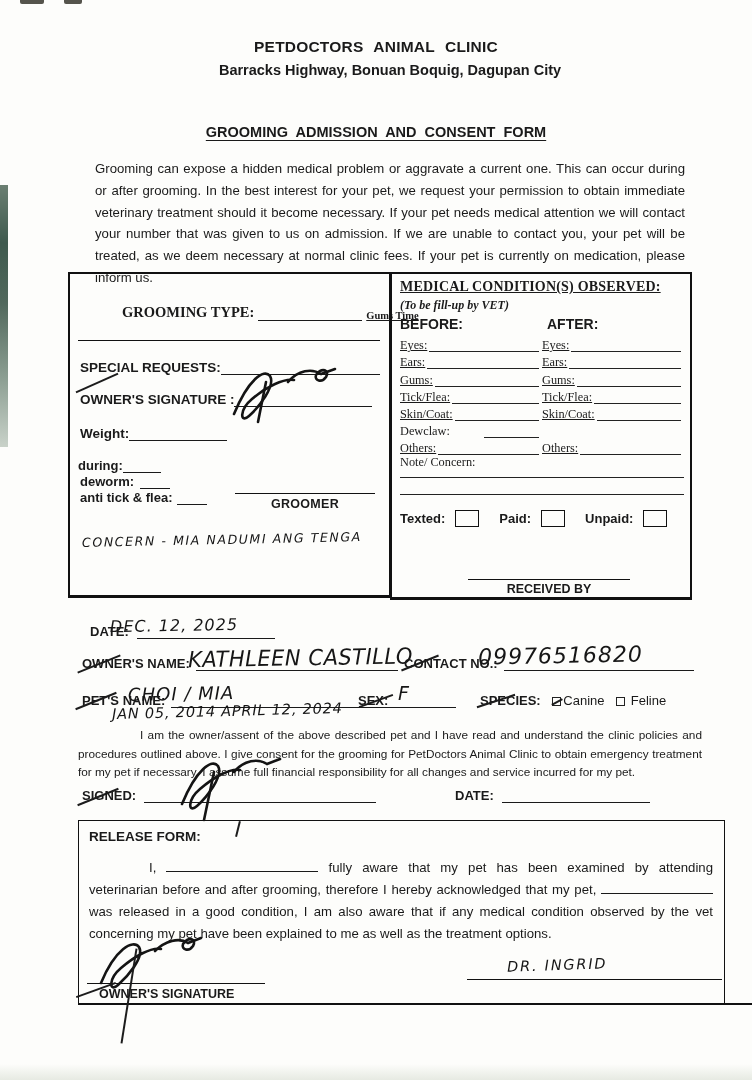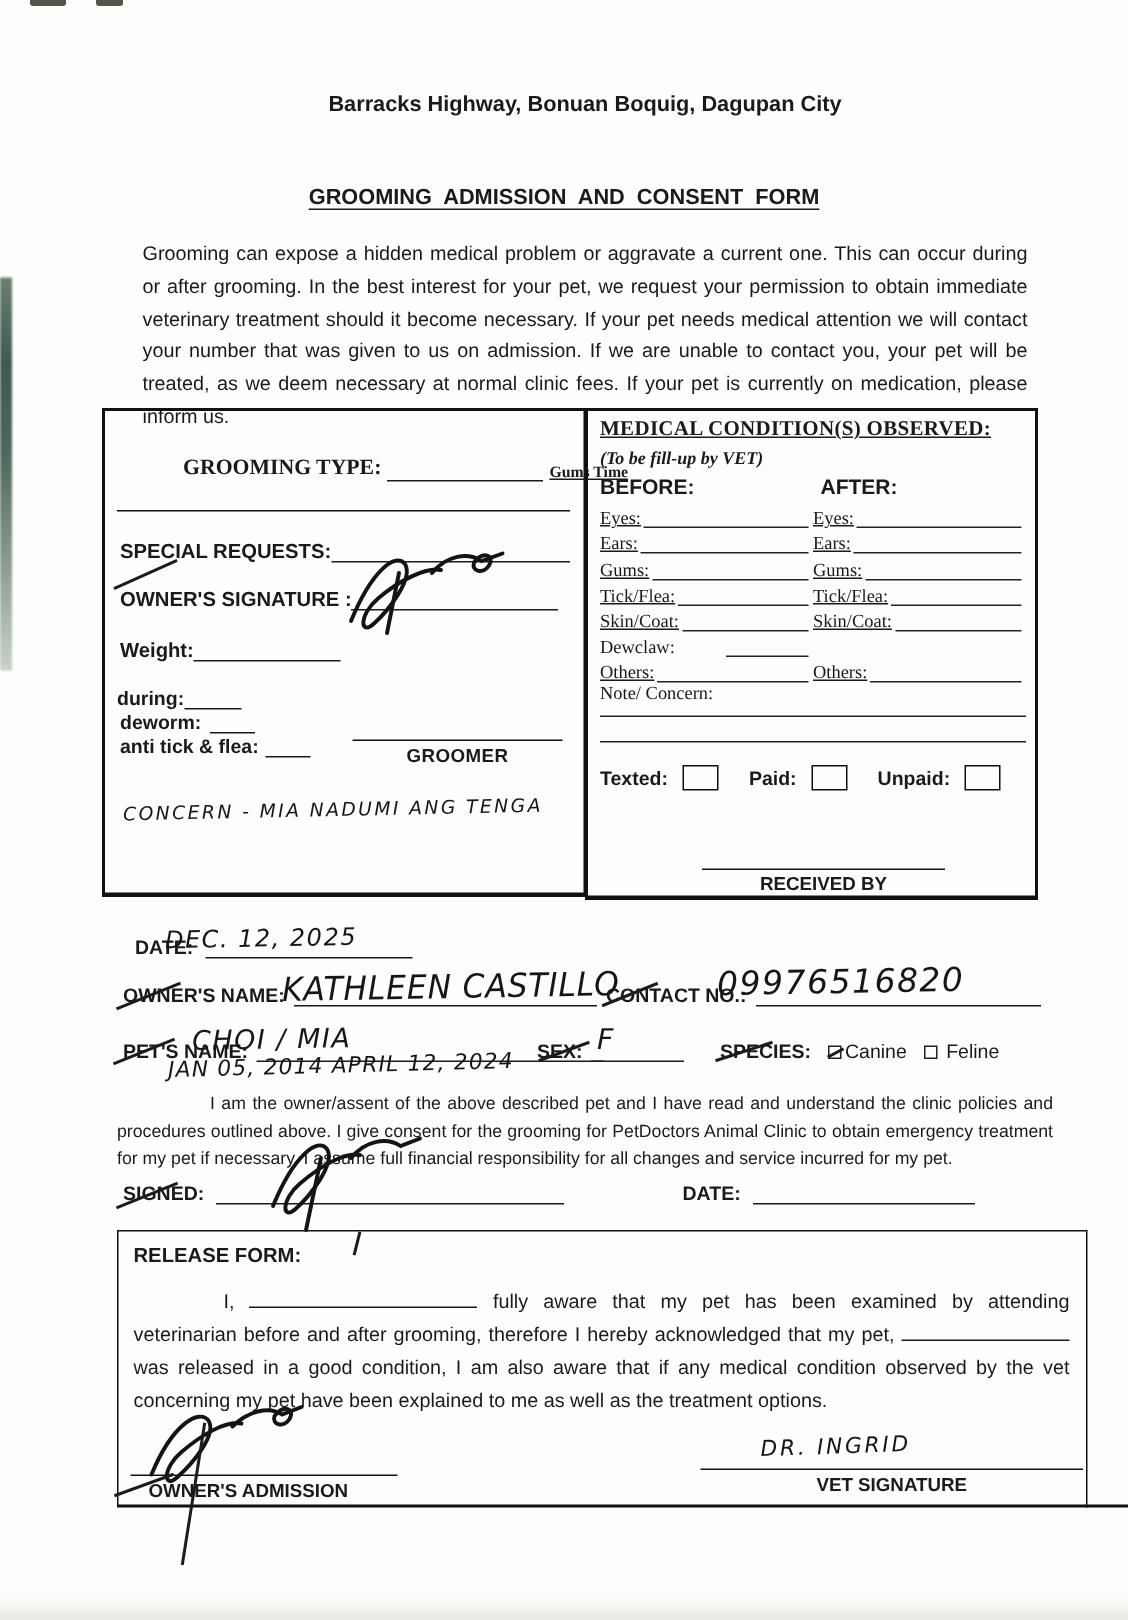--- a/index.html
+++ b/index.html
@@ -127,20 +127,21 @@
 </head>
 <body>
 
 <div id="page">
 
   <div class="edge-sliver"></div>
   <div class="top-smudge" style="left:20px; width:24px;"></div>
   <div class="top-smudge" style="left:64px; width:18px;"></div>
   <div class="bottom-band"></div>
 
+  <div class="clinic-name">PETDOCTORS ANIMAL CLINIC</div>
   <div class="address">Barracks Highway, Bonuan Boquig, Dagupan City</div>
   <div class="form-title"><span>GROOMING ADMISSION AND CONSENT FORM</span></div>
 
   <div class="intro">Grooming can expose a hidden medical problem or aggravate a current one. This can occur during or after grooming. In the best interest for your pet, we request your permission to obtain immediate veterinary treatment should it become necessary. If your pet needs medical attention we will contact your number that was given to us on admission. If we are unable to contact you, your pet will be treated, as we deem necessary at normal clinic fees. If your pet is currently on medication, please inform us.</div>
 
   <div class="boxes">
 
     <div class="gbox">
       <div class="row g-type">
         <span class="lbl-serif">GROOMING TYPE:</span>
@@ -346,24 +347,23 @@
       <span>fully aware that my pet has been examined by attending veterinarian before and after grooming, therefore I hereby acknowledged that my pet,</span>
       <span class="blank r-blank2"></span><span>was released in a good condition, I am also aware that if any medical condition observed by the vet concerning my pet have been explained to me as well as the treatment options.</span>
     </div>
 
     <svg class="sig-svg" style="left:8px; top:112px;" width="130" height="60" viewBox="0 0 130 60">
       <path d="M14 50 C28 16 46 6 52 14 C58 24 40 44 31 52 C22 60 21 46 34 35 C48 23 64 14 74 16"></path>
       <path d="M68 18 C78 8 92 4 101 10 L114 5"></path>
       <path d="M96 11 C102 3 110 6 106 13 C102 19 94 17 96 11"></path>
     </svg>
     <div class="r-ownersig-line"></div>
-    <div class="r-ownersig-lbl">OWNER'S ADMISSION</div>
+    <div class="r-ownersig-lbl">OWNER'S SIGNATURE</div>
     <div class="pen" style="left:-4px; top:168px; width:42px; height:2px; transform:rotate(-20deg);"></div>
 
     <div class="hand hw-vet">DR. INGRID</div>
     <div class="r-vet-line"></div>
-    <div class="r-vet-lbl">VET SIGNATURE</div>
   </div>
 
   <div class="pen" style="left:128px; top:948px; width:2.4px; height:96px; transform:rotate(9deg);"></div>
   <div class="bottom-line-ext"></div>
 
 </div>
 
 </body></html>

